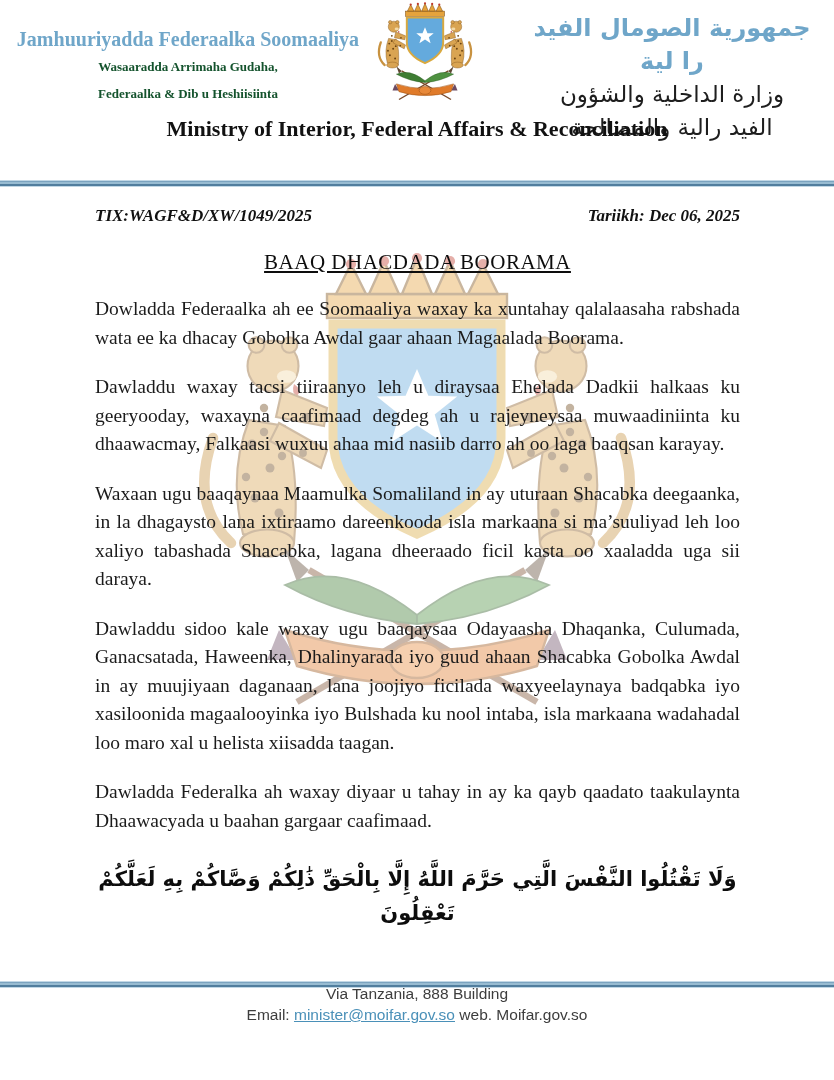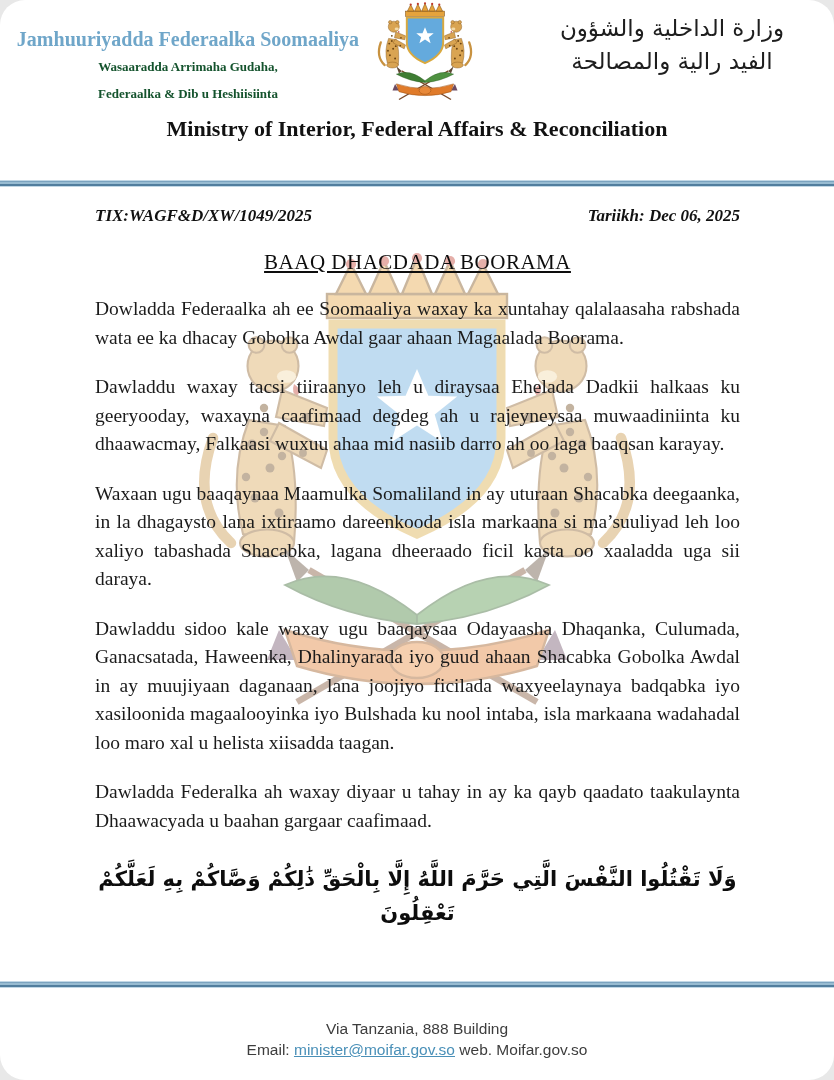--- a/index.html
+++ b/index.html
@@ -4,21 +4,20 @@
 <style>
   html,body{margin:0;padding:0;background:#e8e8e8;}
   .page{
     position:relative;
     width:834px;height:1080px;
     margin:0 auto;
     background:#ffffff;
     overflow:hidden;
     font-family:"Liberation Serif", serif;
     color:#1b1b1b;
-    border-radius:25px;
   }
   
   .hdr-somali{
     position:absolute;left:16px;top:26px;width:344px;
     text-align:center;font-weight:bold;line-height:27px;
   }
   .hdr-somali .l1{font-size:20px;color:#6fa6c9;}
   .hdr-somali .l2,.hdr-somali .l3{font-size:13px;color:#14532d;}
   .hdr-emblem{position:absolute;left:360px;top:2px;width:130px;}
   .hdr-arabic{
@@ -62,21 +61,21 @@
     font-size:19.5px;line-height:28.5px;
     text-align:justify;color:#1b1b1b;
   }
   .verse{
     margin-top:27px;text-align:center;direction:rtl;
     font-weight:bold;font-size:21px;line-height:34px;color:#0d0d0d;
     font-family:"DejaVu Sans","Liberation Serif",serif;
   }
   
   .footer{
-    position:absolute;left:0;top:1018px;width:834px;z-index:1;
+    position:absolute;left:0;top:983px;width:834px;z-index:1;
     text-align:center;font-family:"Liberation Sans",sans-serif;
     font-size:15.5px;line-height:21px;color:#3d3d3d;
   }
   .footer a{color:#4a90b8;text-decoration:underline;cursor:pointer;}
 </style>
 </head>
 <body>
 
 <svg width="0" height="0" style="position:absolute">
   <defs>
@@ -159,20 +158,21 @@
     <div class="l3">Federaalka &amp; Dib u Heshiisiinta</div>
   </div>
 
   <div class="hdr-emblem">
     <svg viewBox="0 0 200 160" width="130" height="104">
         <use href="#coat"></use>
       </svg>
   </div>
 
   <div class="hdr-arabic">
+    <div class="l1">جمهورية الصومال الفيد را لية</div>
     <div class="l2">وزارة الداخلية والشؤون</div>
     <div class="l3">الفيد رالية والمصالحة</div>
   </div>
 
   <div class="hdr-english">
     <div class="l2">Ministry of Interior, Federal Affairs &amp; Reconciliation</div>
   </div>
 
   <div class="band top"></div>
 

